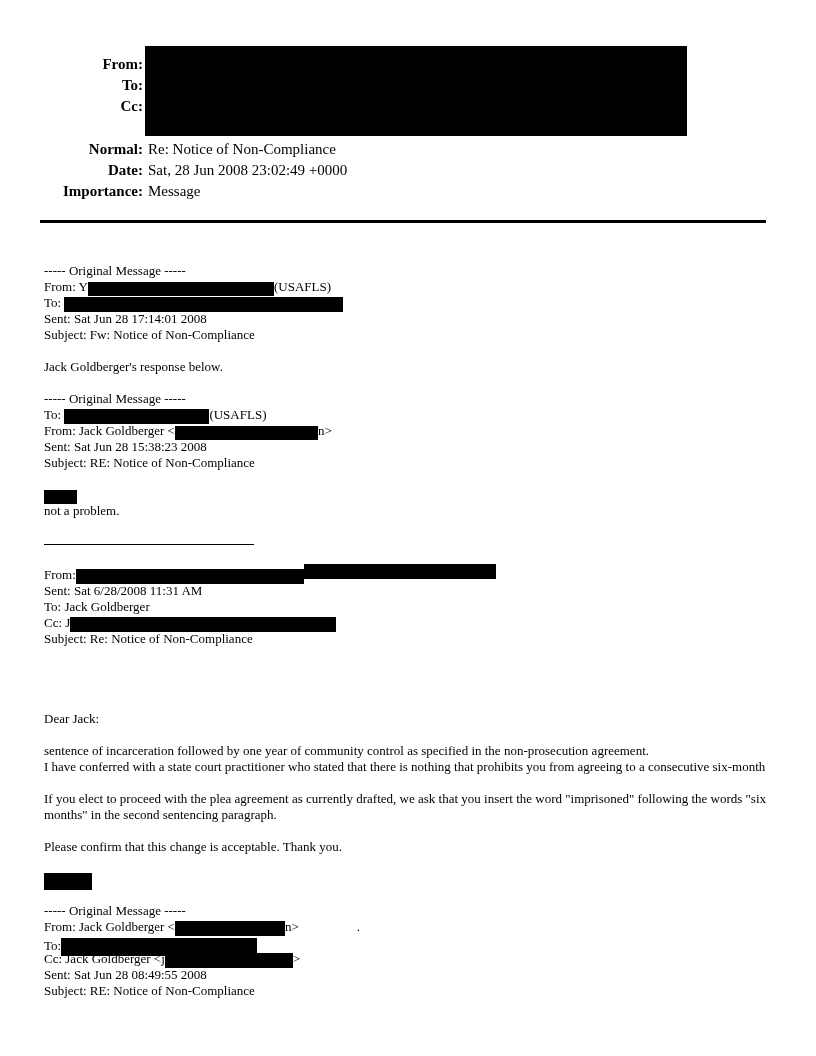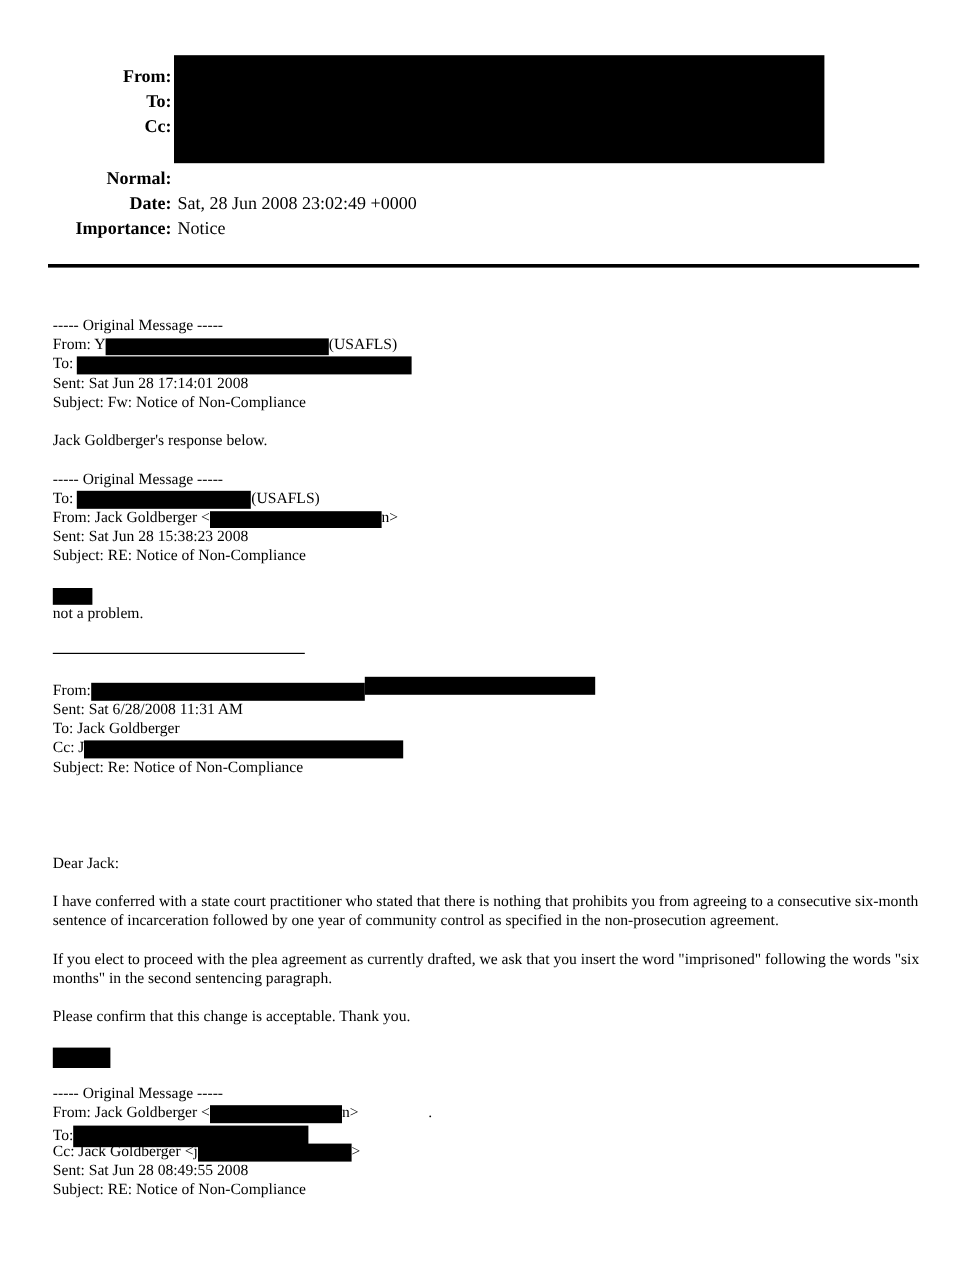--- a/index.html
+++ b/index.html
@@ -72,26 +72,27 @@
 
 <div id="page">
 
   <div id="hdr-redaction"></div>
 
   <div class="hdr-label" style="top:54px">From:</div>
   <div class="hdr-label" style="top:75px">To:</div>
   <div class="hdr-label" style="top:96px">Cc:</div>
 
   <div class="hdr-label" style="top:139px">Normal:</div>
+  <div class="hdr-value" style="top:139px">Re: Notice of Non-Compliance</div>
 
   <div class="hdr-label" style="top:160px">Date:</div>
   <div class="hdr-value" style="top:160px">Sat, 28 Jun 2008 23:02:49 +0000</div>
 
   <div class="hdr-label" style="top:181px">Importance:</div>
-  <div class="hdr-value" style="top:181px">Notice</div>
+  <div class="hdr-value" style="top:181px">Message</div>
 
   <div id="hdr-rule"></div>
 
   <div id="email-body">
       <div class="line"></div>
       <div class="line"><span>----- Original Message -----</span></div>
       <div class="line"><span>From: Y</span><span class="redact" style="width: 186px; height: 14px; transform: translateY(2px);"></span><span>(USAFLS)</span></div>
       <div class="line"><span>To: </span><span class="redact" style="width: 279px; height: 15px; transform: translateY(2px);"></span></div>
       <div class="line"><span>Sent: Sat Jun 28 17:14:01 2008</span></div>
       <div class="line"><span>Subject: Fw: Notice of Non-Compliance</span></div>
@@ -113,22 +114,22 @@
       <div class="line"><span>Sent: Sat 6/28/2008 11:31 AM</span></div>
       <div class="line"><span>To: Jack Goldberger</span></div>
       <div class="line"><span>Cc: J</span><span class="redact" style="width: 266px; height: 15px; transform: translateY(2px);"></span></div>
       <div class="line"><span>Subject: Re: Notice of Non-Compliance</span></div>
       <div class="line"></div>
       <div class="line"></div>
       <div class="line"></div>
       <div class="line"></div>
       <div class="line"><span>Dear Jack:</span></div>
       <div class="line"></div>
+      <div class="line"><span>sentence of incarceration followed by one year of community control as specified in the non-prosecution agreement.</span></div>
       <div class="line"><span>I have conferred with a state court practitioner who stated that there is nothing that prohibits you from agreeing to a consecutive six-month</span></div>
-      <div class="line"><span>sentence of incarceration followed by one year of community control as specified in the non-prosecution agreement.</span></div>
       <div class="line"></div>
       <div class="line"><span>If you elect to proceed with the plea agreement as currently drafted, we ask that you insert the word "imprisoned" following the words "six</span></div>
       <div class="line"><span>months" in the second sentencing paragraph.</span></div>
       <div class="line"></div>
       <div class="line"><span>Please confirm that this change is acceptable. Thank you.</span></div>
       <div class="line"></div>
       <div class="line"><span class="redact" style="width: 48px; height: 17px; transform: translateY(2px);"></span></div>
       <div class="line"></div>
       <div class="line"><span>----- Original Message -----</span></div>
       <div class="line"><span>From: Jack Goldberger &lt;</span><span class="redact" style="width: 110px; height: 15px; transform: translateY(2px);"></span><span>n&gt;</span><span class="gap" style="width: 58px;"></span><span>.</span></div>

